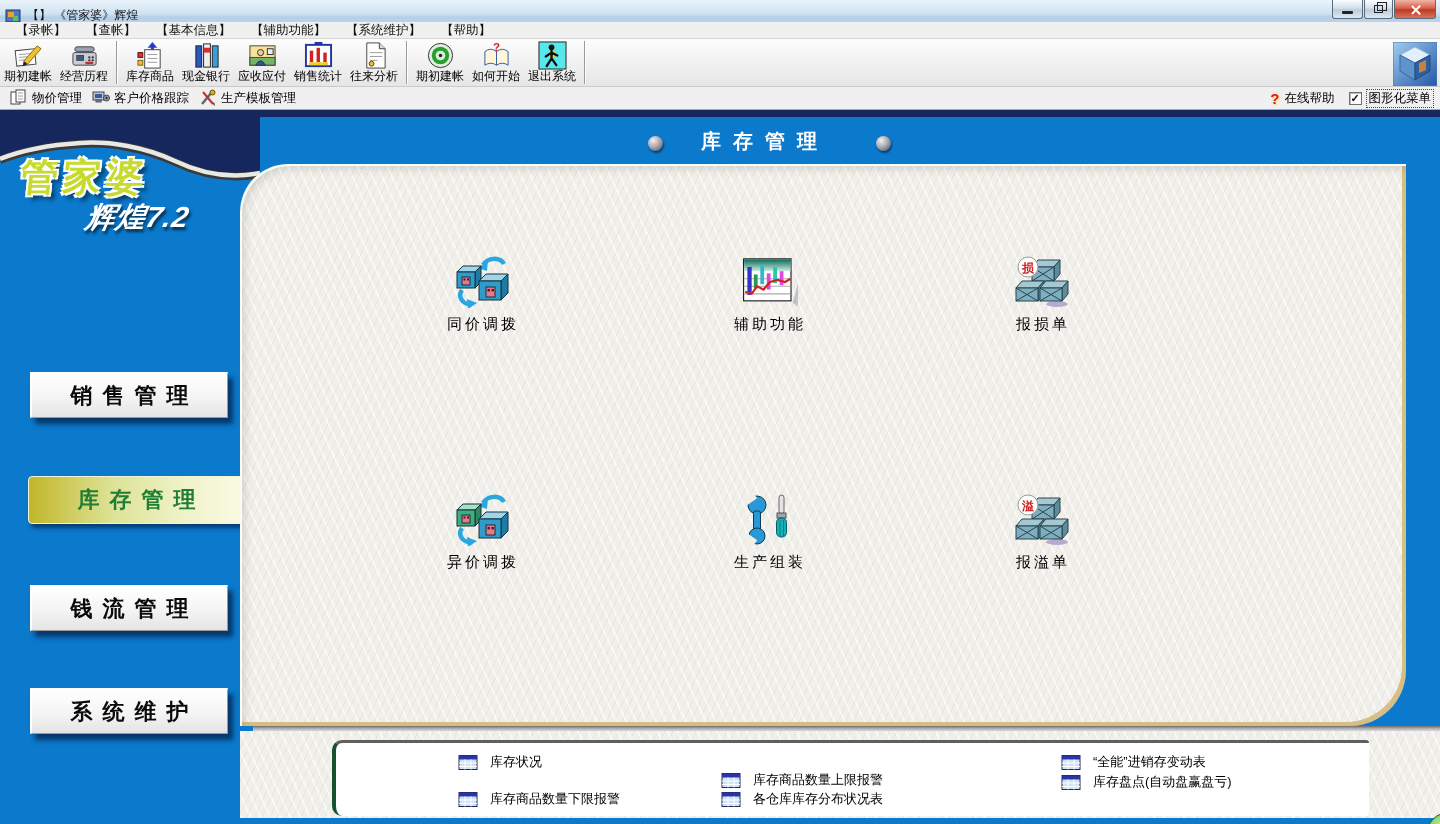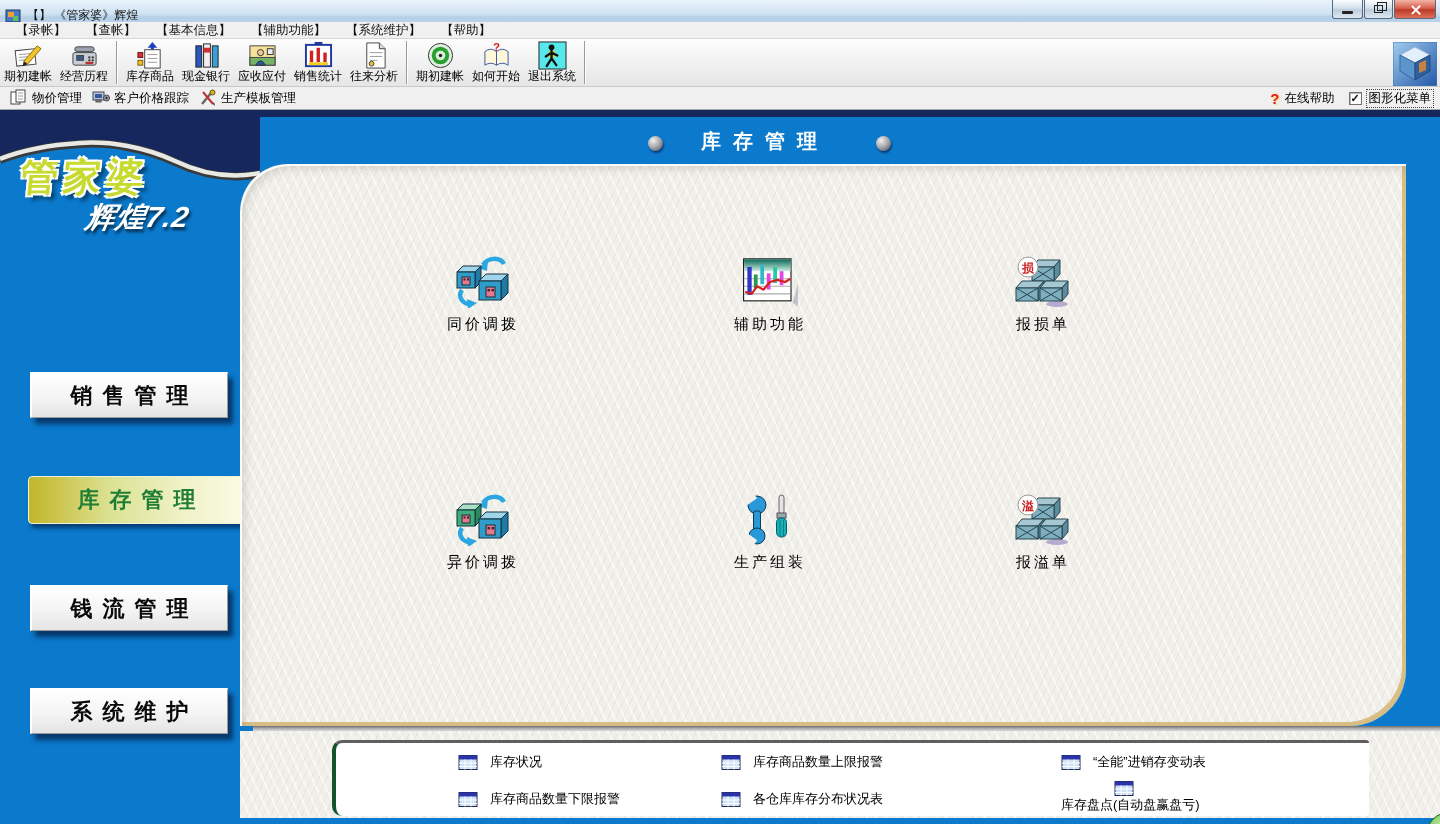--- a/index.html
+++ b/index.html
@@ -494,21 +494,21 @@
         <svg viewBox="0 0 19 15">
           <rect x="0.5" y="0.5" width="18" height="14" fill="#cfe2f6" stroke="#202850"></rect>
           <rect x="0.5" y="0.5" width="18" height="4" fill="#2a34a8"></rect>
           <line x1="6.5" y1="4.5" x2="6.5" y2="14.5" stroke="#fff"></line>
             <line x1="12.5" y1="4.5" x2="12.5" y2="14.5" stroke="#fff"></line>
           <line x1="0.5" y1="8" x2="18.5" y2="8" stroke="#fff"></line>
             <line x1="0.5" y1="11.5" x2="18.5" y2="11.5" stroke="#fff"></line>
         </svg>
         <span class="rlabel">库存状况</span>
       </div>
-      <div class="report-item" style="left:385px; top:6px;">
+      <div class="report-item" style="left:385px; top:24px;">
         <svg viewBox="0 0 19 15">
           <rect x="0.5" y="0.5" width="18" height="14" fill="#cfe2f6" stroke="#202850"></rect>
           <rect x="0.5" y="0.5" width="18" height="4" fill="#2a34a8"></rect>
           <line x1="6.5" y1="4.5" x2="6.5" y2="14.5" stroke="#fff"></line>
             <line x1="12.5" y1="4.5" x2="12.5" y2="14.5" stroke="#fff"></line>
           <line x1="0.5" y1="8" x2="18.5" y2="8" stroke="#fff"></line>
             <line x1="0.5" y1="11.5" x2="18.5" y2="11.5" stroke="#fff"></line>
         </svg>
         <span class="rlabel">库存商品数量上限报警</span>
       </div>
@@ -538,21 +538,21 @@
         <svg viewBox="0 0 19 15">
           <rect x="0.5" y="0.5" width="18" height="14" fill="#cfe2f6" stroke="#202850"></rect>
           <rect x="0.5" y="0.5" width="18" height="4" fill="#2a34a8"></rect>
           <line x1="6.5" y1="4.5" x2="6.5" y2="14.5" stroke="#fff"></line>
             <line x1="12.5" y1="4.5" x2="12.5" y2="14.5" stroke="#fff"></line>
           <line x1="0.5" y1="8" x2="18.5" y2="8" stroke="#fff"></line>
             <line x1="0.5" y1="11.5" x2="18.5" y2="11.5" stroke="#fff"></line>
         </svg>
         <span class="rlabel">各仓库库存分布状况表</span>
       </div>
-      <div class="report-item" style="left:725px; top:38px;flex-direction:column;">
+      <div class="report-item" style="left:725px; top:26px;">
         <svg viewBox="0 0 19 15">
           <rect x="0.5" y="0.5" width="18" height="14" fill="#cfe2f6" stroke="#202850"></rect>
           <rect x="0.5" y="0.5" width="18" height="4" fill="#2a34a8"></rect>
           <line x1="6.5" y1="4.5" x2="6.5" y2="14.5" stroke="#fff"></line>
             <line x1="12.5" y1="4.5" x2="12.5" y2="14.5" stroke="#fff"></line>
           <line x1="0.5" y1="8" x2="18.5" y2="8" stroke="#fff"></line>
             <line x1="0.5" y1="11.5" x2="18.5" y2="11.5" stroke="#fff"></line>
         </svg>
         <span class="rlabel">库存盘点(自动盘赢盘亏)</span>
       </div>

